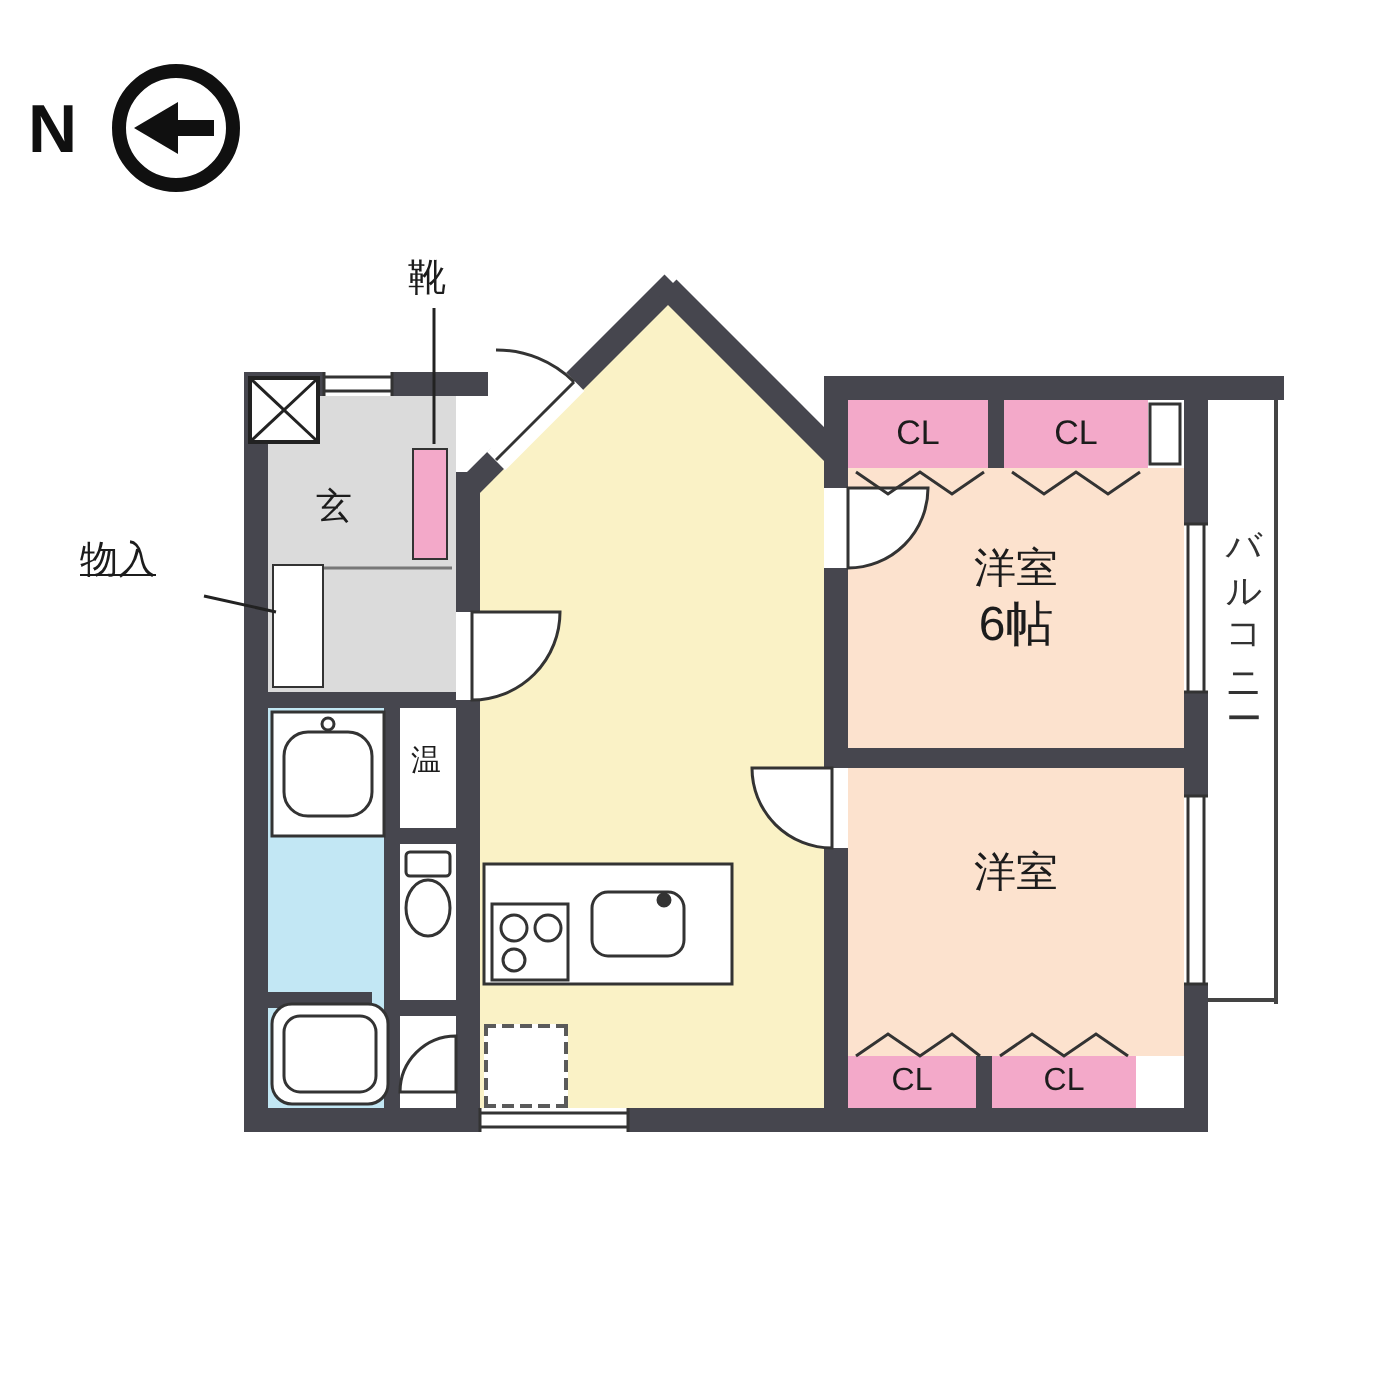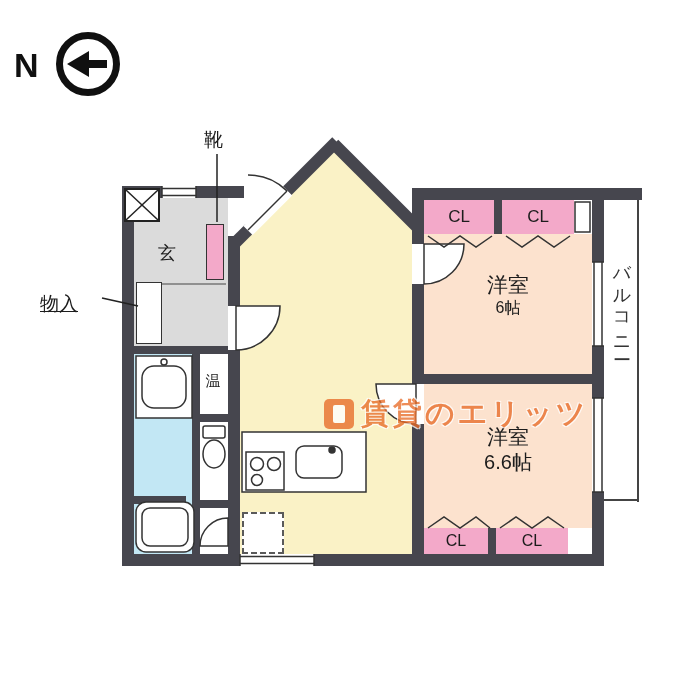--- a/index.html
+++ b/index.html
@@ -193,40 +193,33 @@
         <circle cx="274" cy="464" r="6.5"></circle>
         <circle cx="257" cy="480" r="5.5"></circle>
     </g>
     <g fill="#fff" stroke="#333" stroke-width="1.5">
       <rect x="296" y="446" width="46" height="32" rx="8"></rect>
       <circle cx="332" cy="450" r="3" fill="#333"></circle>
     </g>
   </svg>
 
   <div class="lbl" style="left:204px;top:128px;font-size:19px;">靴</div>
-  <div class="lbl" style="left:40px;top:292px;font-size:19px;text-decoration:underline;">物入</div>
+  <div class="lbl" style="left:40px;top:269px;font-size:19px;text-decoration:underline;">物入</div>
   <div class="lbl" style="left:158px;top:242px;font-size:18px;">玄</div>
   <div class="lbl" style="left:198px;top:372px;width:30px;font-size:15px;text-align:center;">温</div>
 
   <div class="lbl center" style="left:424px;top:272px;width:168px;font-size:21px;">
     <div>洋室</div>
-    <div style="font-size:16px;">6帖</div>
+    <div style="font-size:24px;">6帖</div>
   </div>
   <div class="lbl center" style="left:424px;top:424px;width:168px;font-size:21px;">
     <div>洋室</div>
-    <div style="font-size:20px;">6.6帖</div>
   </div>
 
   <div class="lbl center" style="left:424px;top:206px;width:70px;font-size:17px;">CL</div>
   <div class="lbl center" style="left:502px;top:206px;width:72px;font-size:17px;">CL</div>
   <div class="lbl center" style="left:424px;top:531px;width:64px;font-size:16px;">CL</div>
   <div class="lbl center" style="left:496px;top:531px;width:72px;font-size:16px;">CL</div>
 
   <div class="lbl vtext" style="left:607px;top:252px;width:26px;height:220px;font-size:18px;color:#333;">バルコニー</div>
 
-  <div id="watermark">
-    <div id="watermark-logo">
-        <div id="watermark-door"></div>
-      </div>
-    <span id="watermark-text">賃貸のエリッツ</span>
-  </div>
 
 </div>
 
 </body></html>

